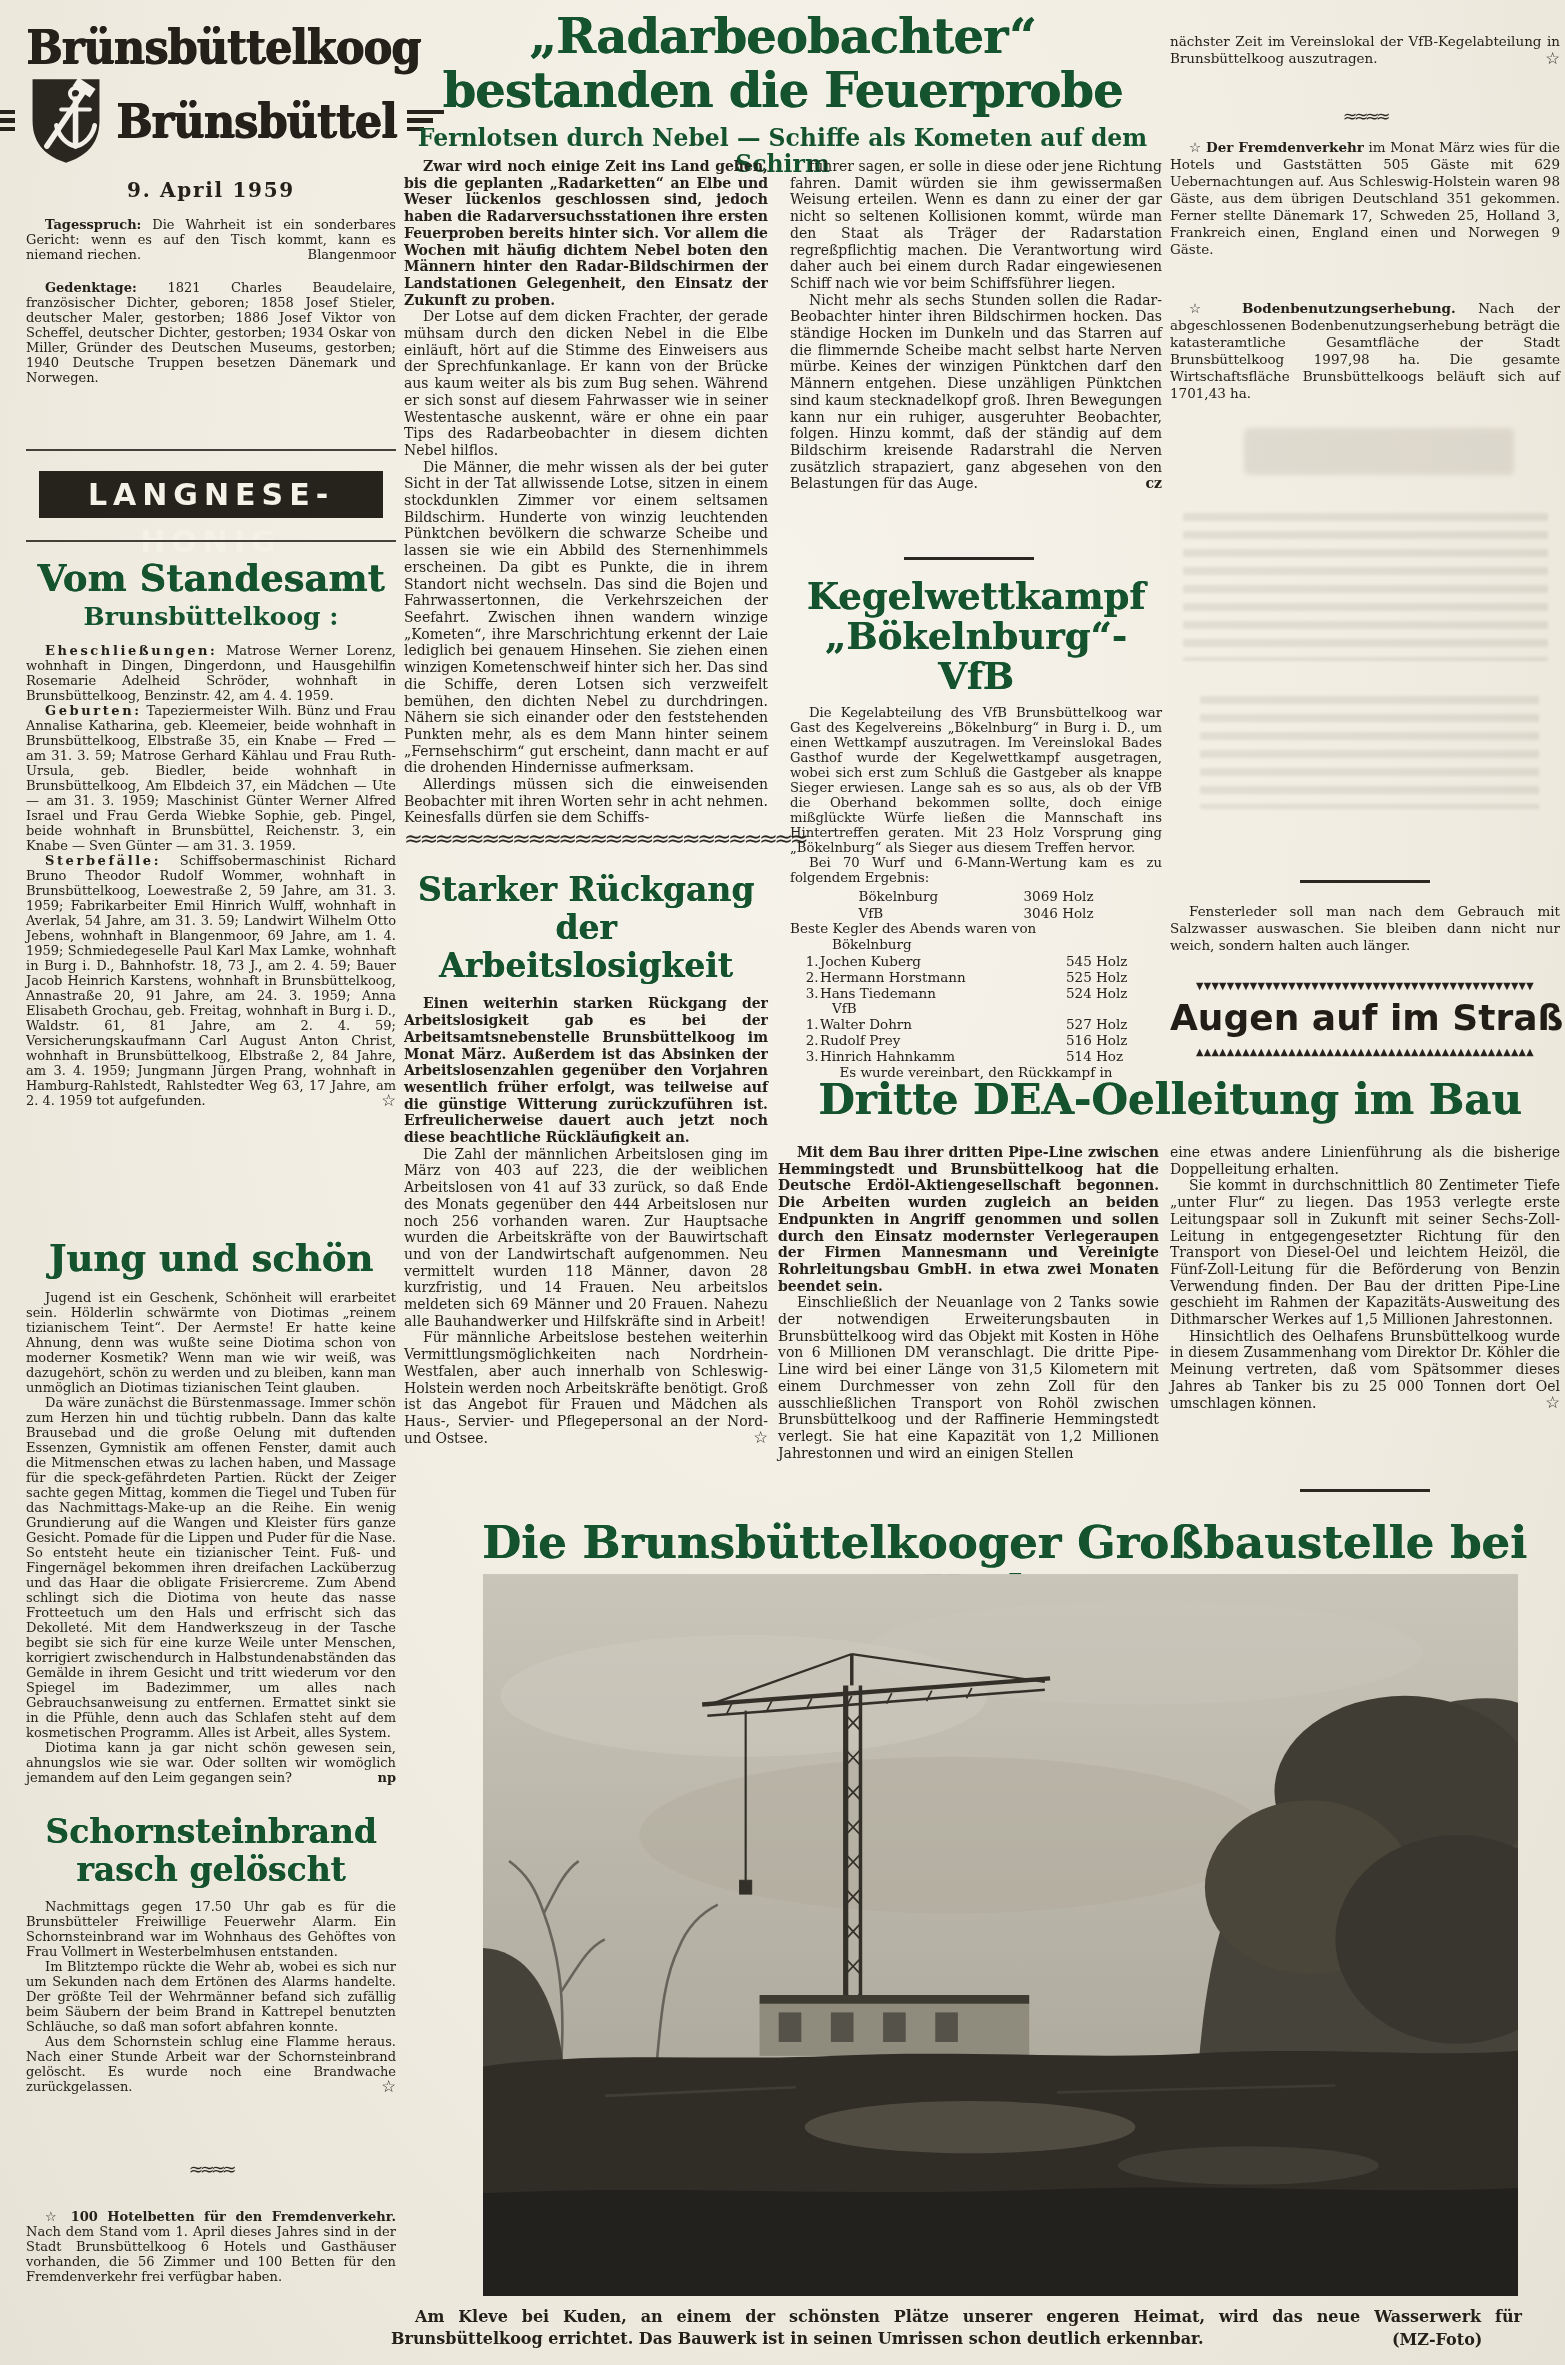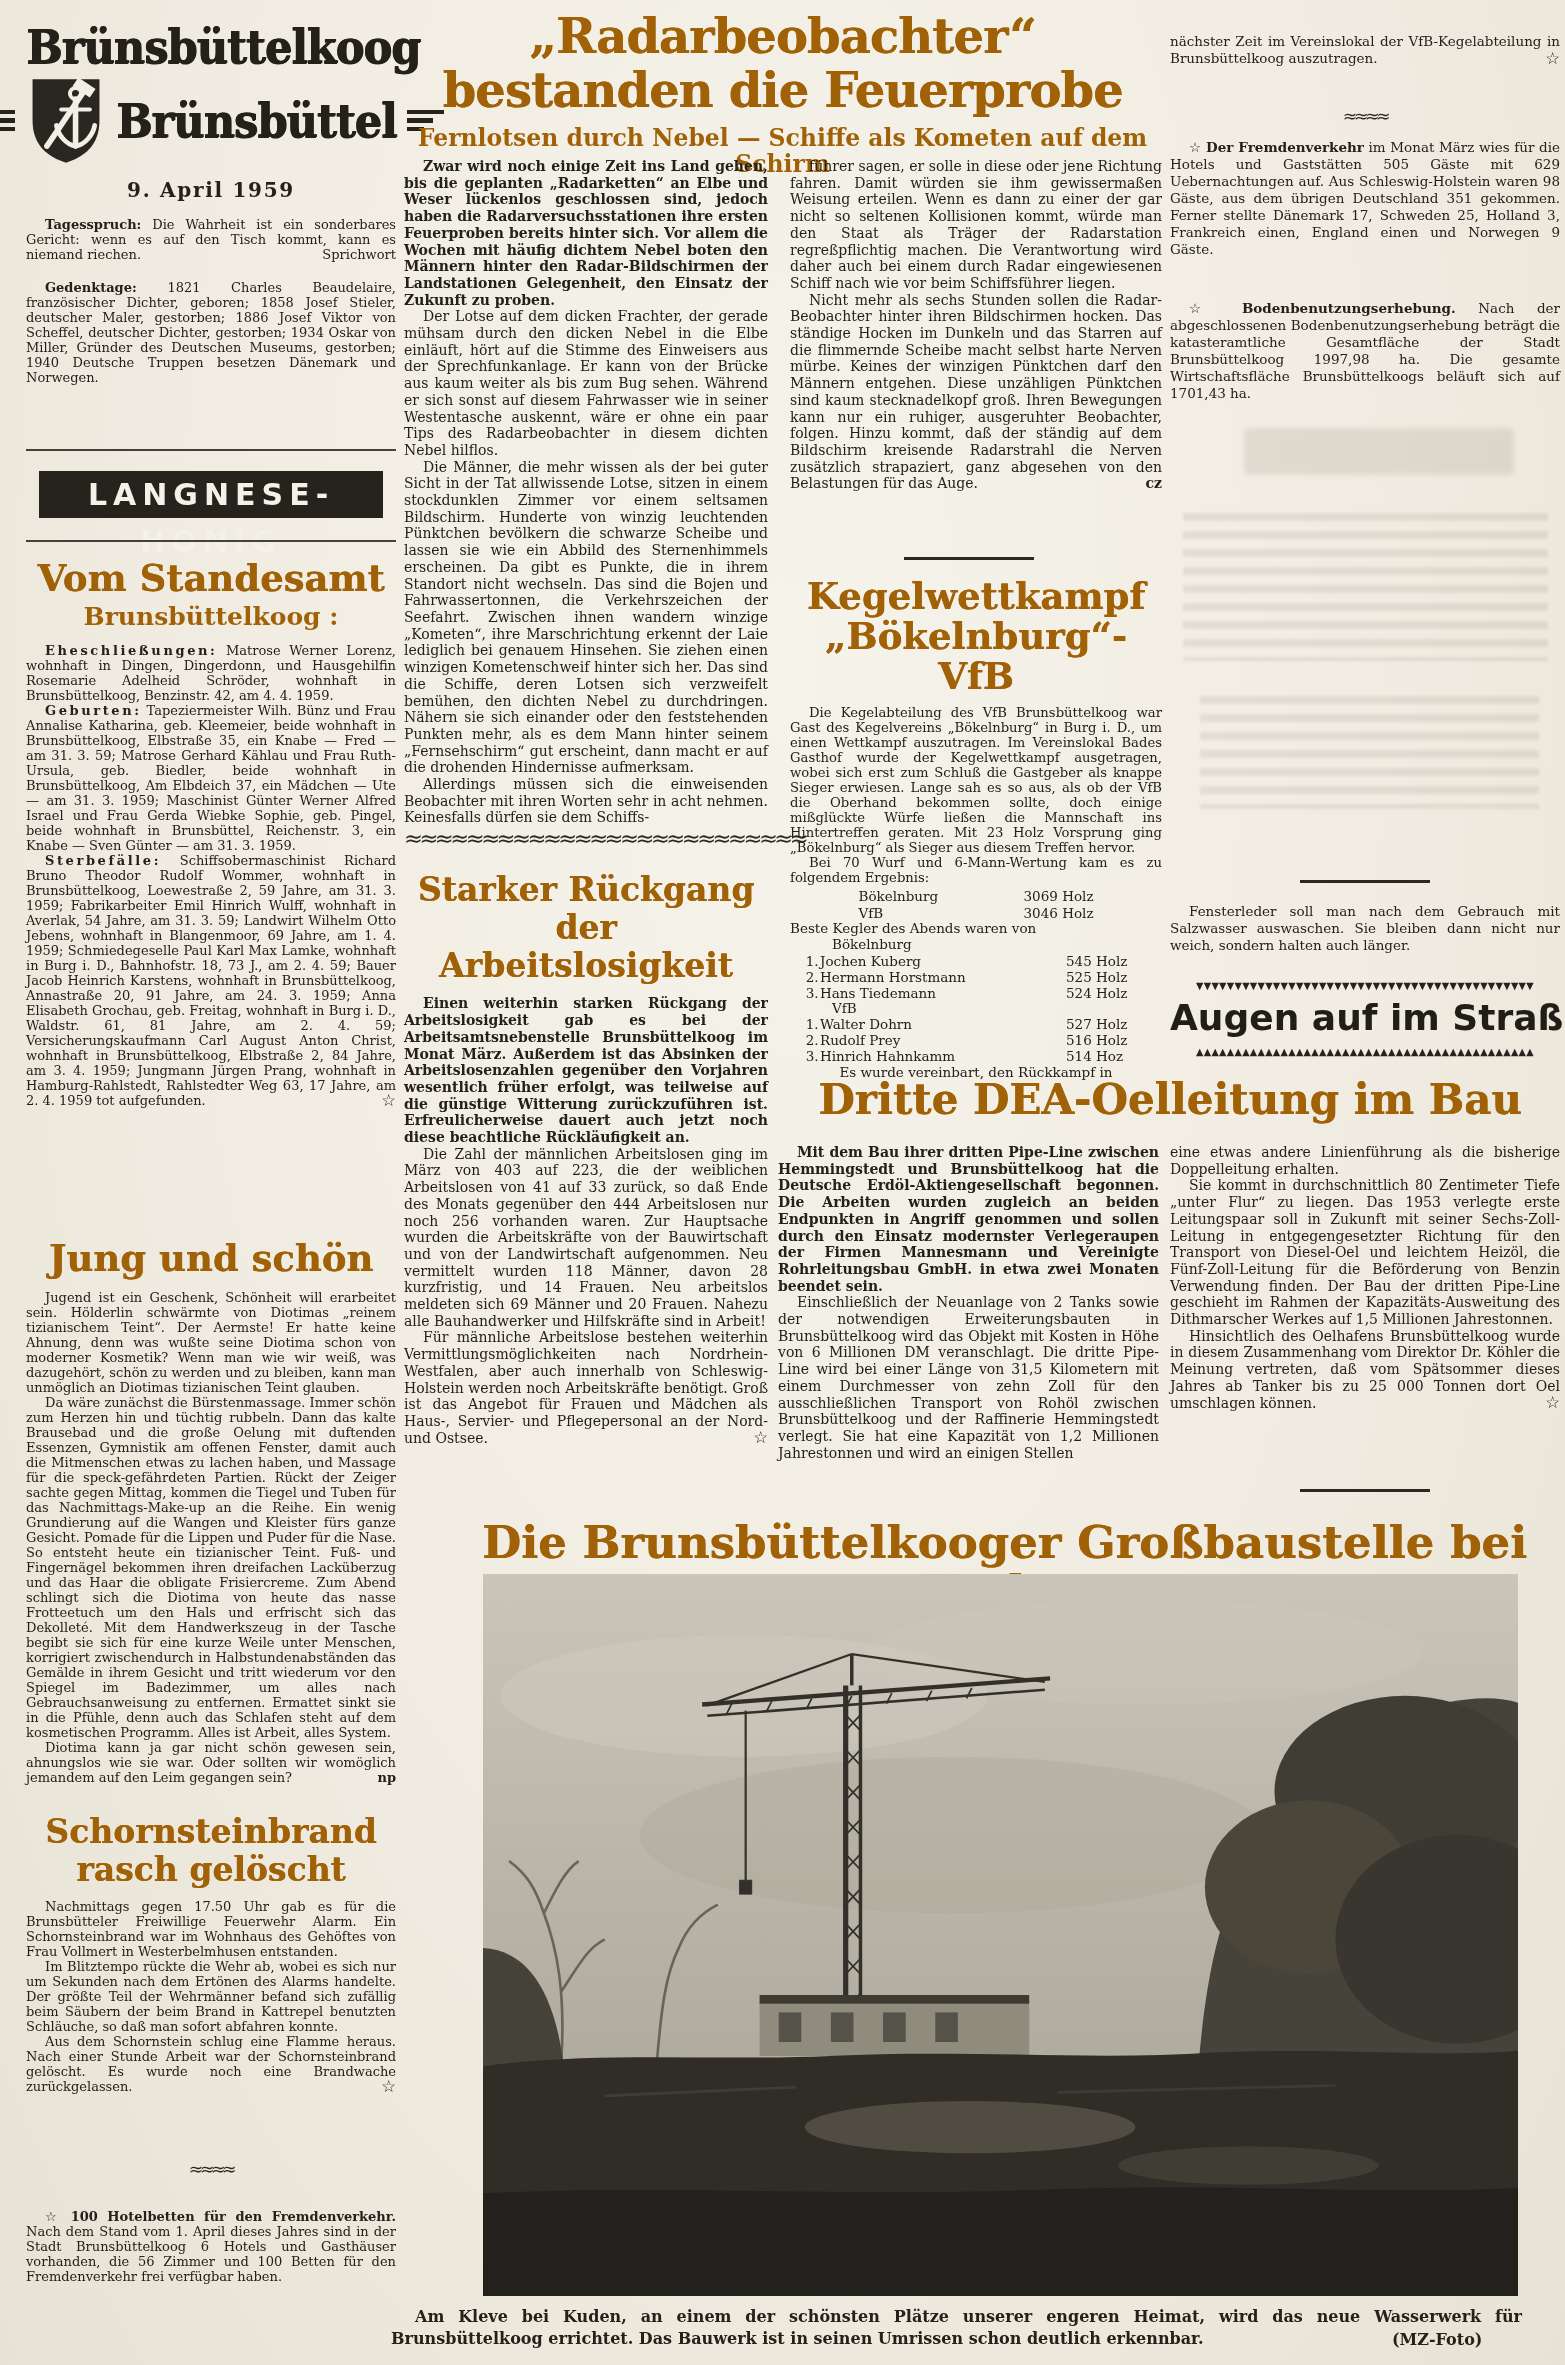--- a/index.html
+++ b/index.html
@@ -17,21 +17,21 @@
   .kg p{font-size:13.2px;line-height:15px;}
   .rt p{font-size:13.5px;line-height:17px;}
   .lead{font-weight:bold;}
   .blabel{font-weight:bold;}
   .spread{font-weight:bold;letter-spacing:2.6px;}
   .endmark{float:right;font-weight:bold;text-indent:0;padding-left:8.7px;}
   .starmark{float:right;font-size:16.5px;text-indent:0;padding-left:8.7px;}
   .srcmark{float:right;text-indent:0;padding-left:8.7px;}
 
   
-  .hserif{font-family:"DejaVu Serif",serif;font-weight:bold;text-align:center;color:#a16207;}
+  .hserif{font-family:"DejaVu Serif",serif;font-weight:bold;text-align:center;color:#14532d;}
   .h-main{font-size:48px;line-height:54px;letter-spacing:-0.9px;text-shadow:0.5px 0 currentColor;}
   .h-sub{font-size:23.5px;line-height:26px;}
   .h-sec{font-size:37px;line-height:40px;text-shadow:0.4px 0 currentColor;text-align:center;}
   .h-sec2{font-size:33px;line-height:38px;text-shadow:0.4px 0 currentColor;}
   .h-photo{font-size:45px;line-height:49px;letter-spacing:0px;text-shadow:0.5px 0 currentColor;}
 
   
   .mast1{font-size:43px;font-weight:bold;text-align:center;letter-spacing:-0.9px;
          text-shadow:1px 0 currentColor, 0 0.5px currentColor;transform:scaleY(1.08);}
   .mastrow{display:flex;align-items:center;justify-content:center;gap:10.4px;margin-top:3.5px;}
@@ -105,21 +105,21 @@
     <span class="flo r">
         <div style="width:37px"></div>
         <div style="width:26px"></div>
         <div style="width:17.4px"></div>
       </span>
   </div>
   <div class="mastdate">9. April 1959</div>
 </div>
 
 <div class="abs leftcol" style="left:26px;top:217px;width:370px;">
-  <p><span class="blabel">Tagesspruch:</span> <span>Die Wahrheit ist ein sonderbares Gericht: wenn es auf den Tisch kommt, kann es niemand riechen.</span> <span class="srcmark">Sprichwort</span></p>
+  <p><span class="blabel">Tagesspruch:</span> <span>Die Wahrheit ist ein sonderbares Gericht: wenn es auf den Tisch kommt, kann es niemand riechen.</span> <span class="srcmark">Blangenmoor</span></p>
 </div>
 
 <div class="abs leftcol" style="left:26px;top:280px;width:370px;">
   <p><span class="blabel">Gedenktage:</span> <span>1821 Charles Beaudelaire, französischer Dichter, geboren; 1858 Josef Stieler, deutscher Maler, gestorben; 1886 Josef Viktor von Scheffel, deutscher Dichter, gestorben; 1934 Oskar von Miller, Gründer des Deutschen Museums, gestorben; 1940 Deutsche Truppen besetzen Dänemark und Norwegen.</span></p>
 </div>
 
 <div class="abs ruleA" style="left:26px;top:449px;width:370px;"></div>
 <div class="abs langnese" style="left:39px;top:471px;width:344px;height:47px;">LANGNESE-HONIG</div>
 <div class="abs ruleA" style="left:26px;top:540px;width:370px;"></div>
 

